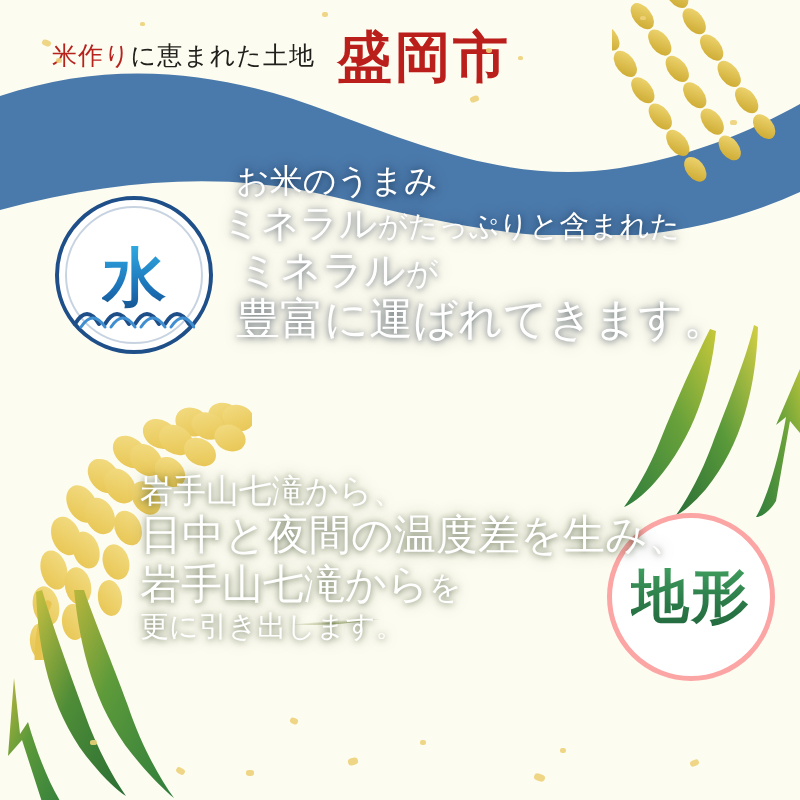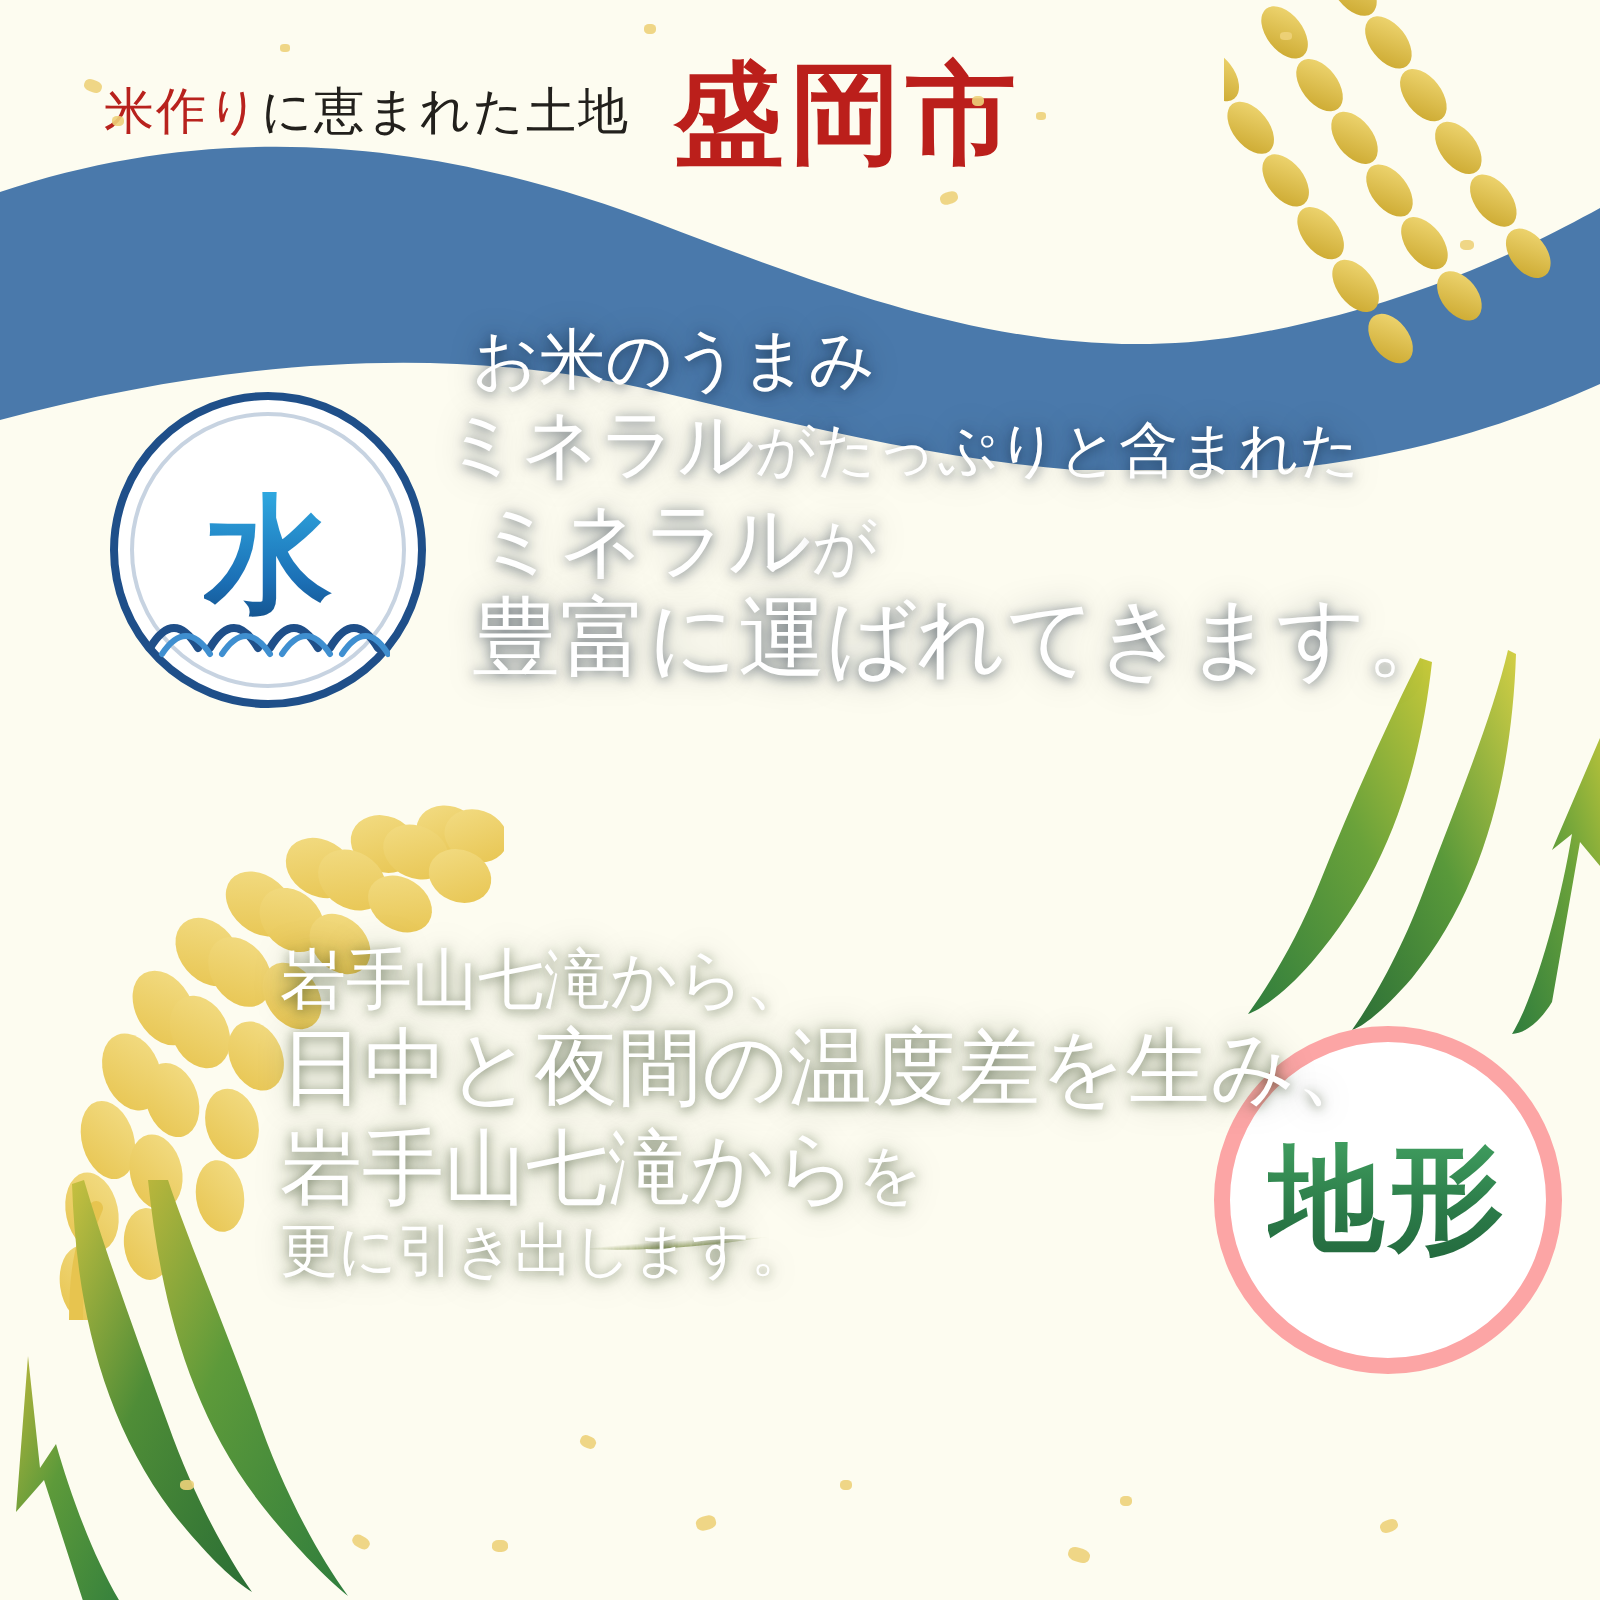--- a/index.html
+++ b/index.html
@@ -114,21 +114,21 @@
   }
   .badge-kanji-water{
     font-size:64px;font-weight:700;line-height:1;margin-top:6px;
     background:linear-gradient(180deg,#2fa8e0 0%,#1b6fb5 70%,#15548f 100%);
     -webkit-background-clip:text;background-clip:text;color:transparent;
   }
   .waves-svg{position:absolute;left:14px;bottom:20px;width:122px;height:32px;}
 
   .badge-terrain{
     left:607px;top:513px;width:158px;height:158px;
-    border:8px solid #fca5a5;
+    border:5px solid #fca5a5;
   }
   .badge-kanji-terrain{
     font-size:58px;font-weight:700;line-height:1;letter-spacing:2px;
     background:linear-gradient(180deg,#3f9c5e 0%,#2b7a48 60%,#246b3f 100%);
     -webkit-background-clip:text;background-clip:text;color:transparent;
   }
 
   
   .block{position:absolute;color:#ffffff;}
   .block .ln{

